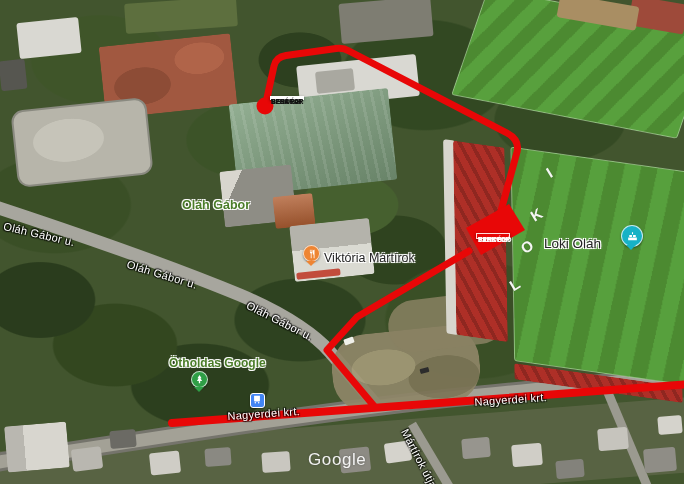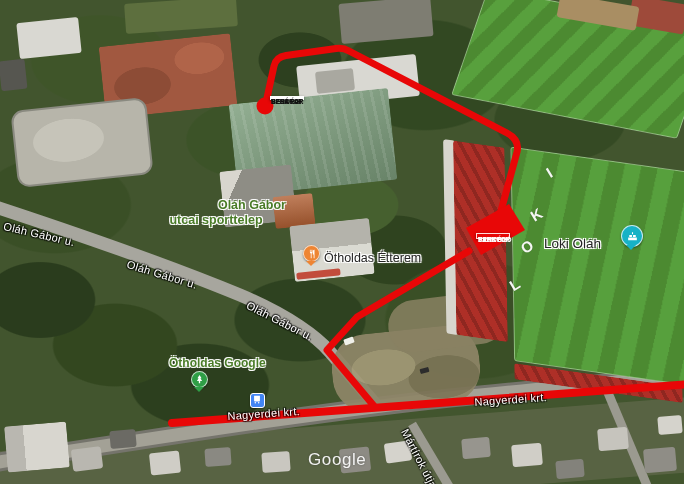--- a/index.html
+++ b/index.html
@@ -170,25 +170,24 @@
   </div>
 
   <span class="street-label" style="left:5px;top:220px;transform:rotate(13deg);transform-origin:0 0;">Oláh Gábor u.</span>
   <span class="street-label" style="left:129px;top:258px;transform:rotate(17deg);transform-origin:0 0;">Oláh Gábor u.</span>
   <span class="street-label" style="left:250px;top:299px;transform:rotate(27deg);transform-origin:0 0;">Oláh Gábor u.</span>
   <span class="street-label" style="left:227px;top:410px;transform:rotate(-4deg);transform-origin:0 0;">Nagyerdei krt.</span>
   <span class="street-label" style="left:474px;top:396px;transform:rotate(-4deg);transform-origin:0 0;">Nagyerdei krt.</span>
   <span class="street-label" style="left:410px;top:427px;transform:rotate(63deg);transform-origin:0 0;">Mártírok útja</span>
 
   <div class="poi-green" style="left:146px;top:198px;width:140px;text-align:center;line-height:15px;">
-    <span style="position:static;display:block;text-align:right;">Oláh Gábor</span>
-    <span style="position:static;display:block;">utcai sporttelep</span>
+    <span style="position:static;display:block;">Oláh Gábor</span>
   </div>
   <span class="poi-green" style="left:169px;top:356px;font-size:12px;">Ötholdas Google</span>
-  <span class="poi-dark" style="left:324px;top:251px;">Ötholdas Étterem</span>
+  <span class="poi-dark" style="left:324px;top:251px;">Viktória Mártírok</span>
   <span class="poi-dark" style="left:544px;top:236px;font-size:13.5px;">Loki Oláh</span>
 
   <div class="pin" style="left:303px;top:245px;width:17px;height:22px;">
     <span class="circ" style="width:17px;height:17px;background:#ee8533;border:1px solid rgba(255,255,255,.7);">
       <svg width="10" height="10" viewBox="0 0 24 24">
         <path fill="#fff" d="M7 2v6c0 1.3.8 2.4 2 2.8V22h2V10.8c1.2-.4 2-1.5 2-2.8V2h-1.8v5h-1.2V2H8.8v5H7.8V2H7zm10 0c-1.6 0-3 2-3 5v6h2v9h2V2h-1z"></path>
       </svg>
     </span>
     <span class="tip" style="top:16px;border-top-color:#ee8533;"></span>
   </div>

